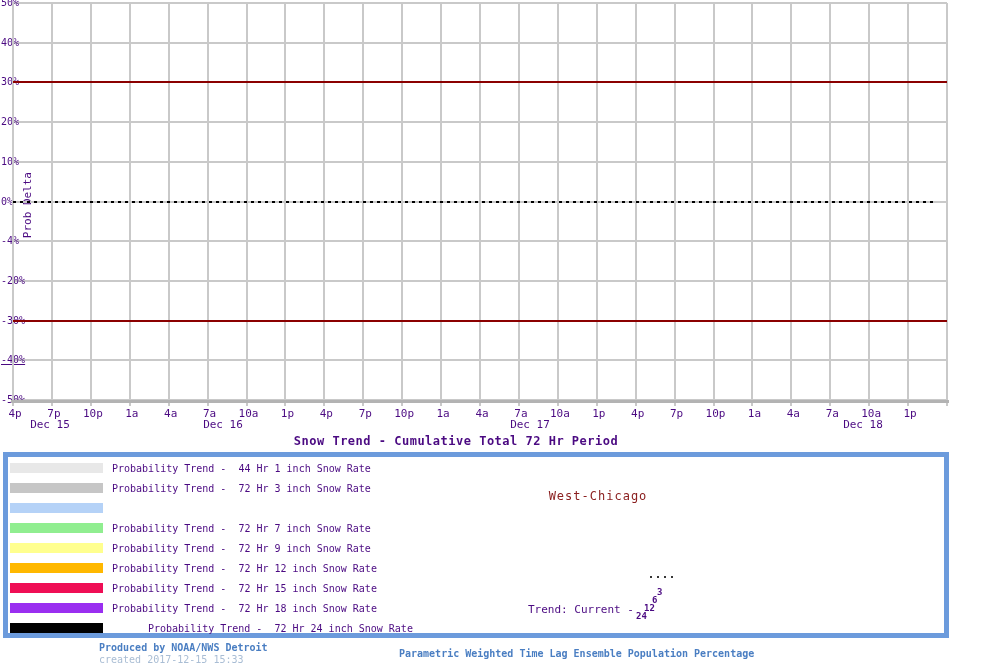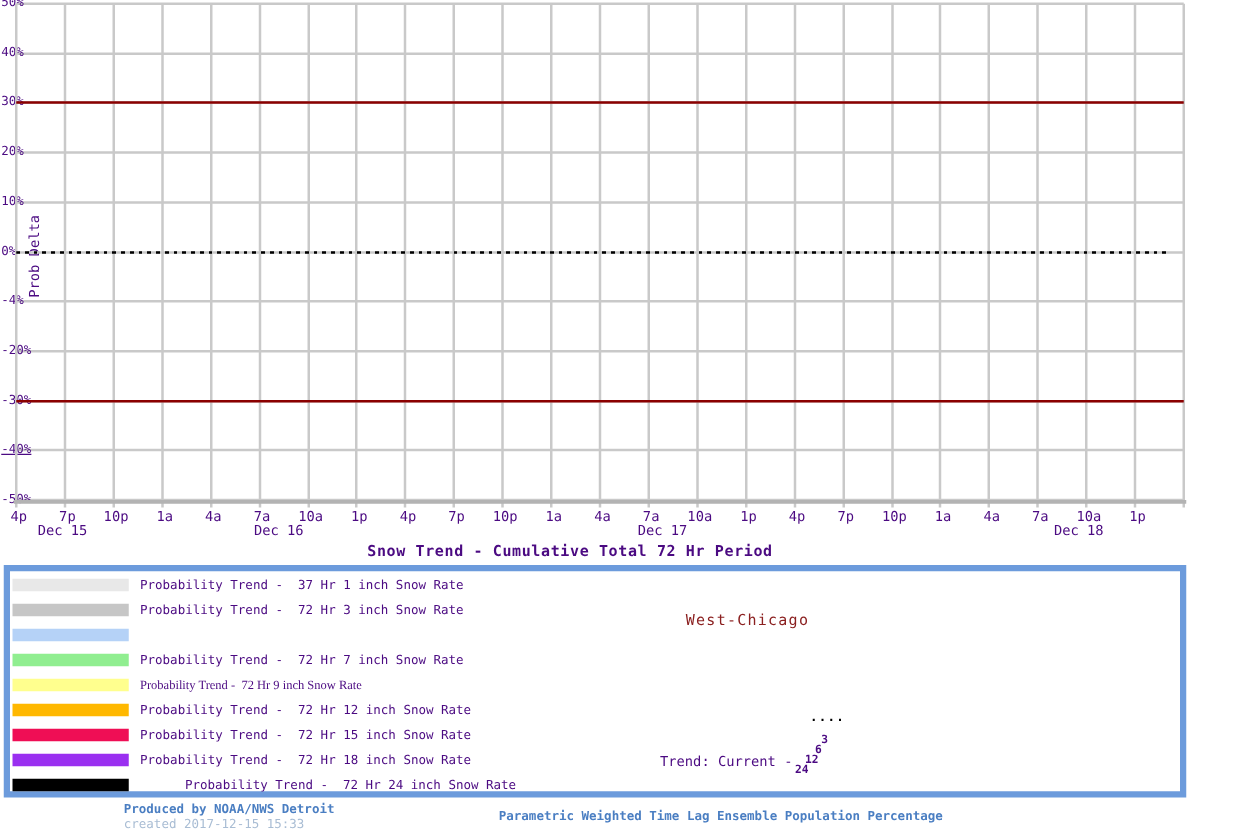--- a/index.html
+++ b/index.html
@@ -114,34 +114,34 @@
   </div>
 
 <div id="chart-title" style="color: rgb(75, 10, 130);">Snow Trend - Cumulative Total 72 Hr Period</div>
 
 <div id="legend-box" style="border: 5px solid rgb(108, 155, 220);">
   <div id="region-label" style="color: rgb(139, 32, 32);">West-Chicago</div>
   <div id="trend-dots">....</div>
   <div id="trend-label" style="color: rgb(75, 10, 130);">Trend: Current -</div>
 <div class="legend-row" style="top: 1px;">
       <div class="swatch" style="background: rgb(232, 232, 232);"></div>
-      <div class="legend-label" style="color: rgb(75, 10, 130);">Probability Trend -  37 Hr 1 inch Snow Rate</div>
+      <div class="legend-label" style="color: rgb(75, 10, 130);">Probability Trend -  44 Hr 1 inch Snow Rate</div>
     </div>
     <div class="legend-row" style="top: 21px;">
       <div class="swatch" style="background: rgb(198, 198, 198);"></div>
       <div class="legend-label" style="color: rgb(75, 10, 130);">Probability Trend -  72 Hr 3 inch Snow Rate</div>
     </div>
     <div class="legend-row" style="top: 41px;">
       <div class="swatch" style="background: rgb(181, 210, 247);"></div>
     </div>
     <div class="legend-row" style="top: 61px;">
       <div class="swatch" style="background: rgb(144, 238, 144);"></div>
       <div class="legend-label" style="color: rgb(75, 10, 130);">Probability Trend -  72 Hr 7 inch Snow Rate</div>
     </div>
-    <div class="legend-row" style="top: 81px; font-family: Liberation Serif, serif;">
+    <div class="legend-row" style="top: 81px;">
       <div class="swatch" style="background: rgb(255, 255, 142);"></div>
       <div class="legend-label" style="color: rgb(75, 10, 130);">Probability Trend -  72 Hr 9 inch Snow Rate</div>
     </div>
     <div class="legend-row" style="top: 101px;">
       <div class="swatch" style="background: rgb(255, 184, 0);"></div>
       <div class="legend-label" style="color: rgb(75, 10, 130);">Probability Trend -  72 Hr 12 inch Snow Rate</div>
     </div>
     <div class="legend-row" style="top: 121px;">
       <div class="swatch" style="background: rgb(239, 14, 85);"></div>
       <div class="legend-label" style="color: rgb(75, 10, 130);">Probability Trend -  72 Hr 15 inch Snow Rate</div>

